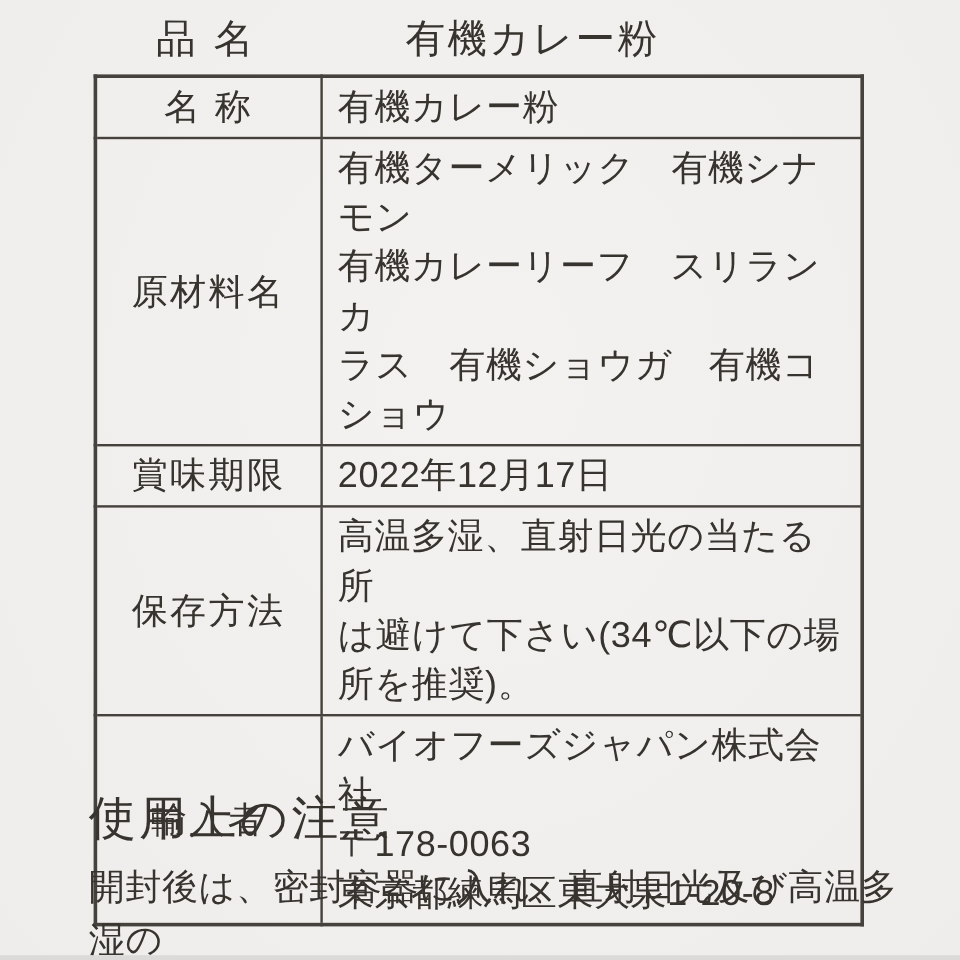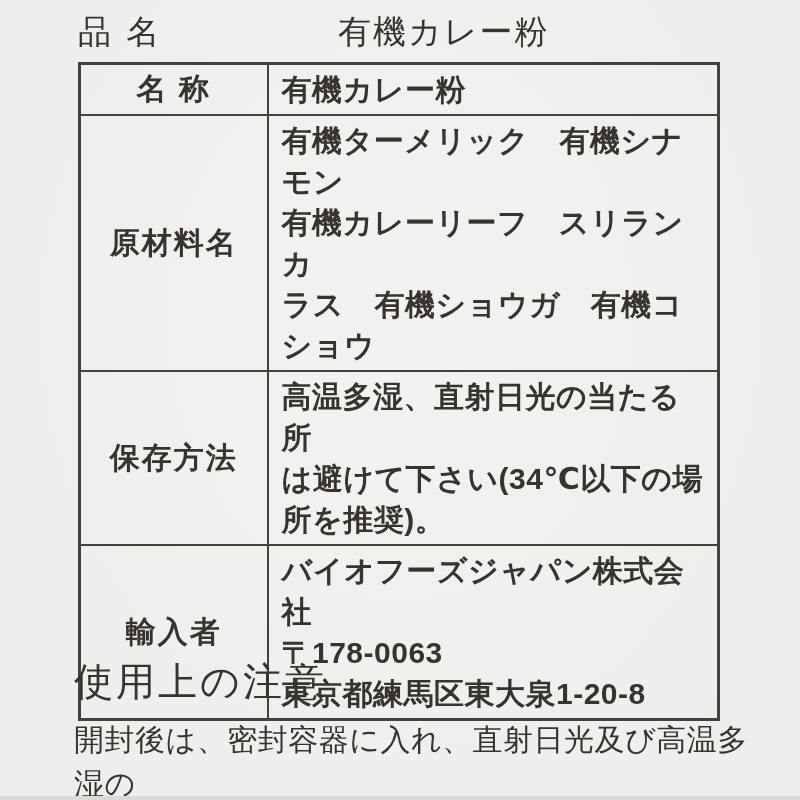--- a/index.html
+++ b/index.html
@@ -14,35 +14,35 @@
   }
 
   
   .header-row {
     position: absolute;
     left: 78px; top: 6px;
     width: 640px; height: 52px;
     display: flex; align-items: center;
     font-size: 33px;
   }
-  .header-label { width: 188px; letter-spacing: 3px; }
+  .header-label { width: 188px; text-align: center; letter-spacing: 3px; }
   .header-value { margin-left: 72px; letter-spacing: 2px; }
 
   
   .spec-table {
     position: absolute;
     left: 78px; top: 62px;
     width: 642px;
     border-collapse: collapse;
     table-layout: fixed;
     border: 3px solid #45413d;
   }
   .spec-table th, .spec-table td {
     border: 2px solid #45413d;
-    font-weight: 700;
+    font-weight: 400;
     font-size: 30px;
     vertical-align: middle;
   }
   .spec-table th {
     width: 188px;
     text-align: center;
     letter-spacing: 2px;
     padding: 2px;
   }
   .spec-table td {
@@ -96,20 +96,24 @@
       <tr class="row-s2">
     <th>名 称</th>
     <td>有機カレー粉</td>
   </tr>
   <tr class="row-l1">
     <th>原材料名</th>
     <td>有機ターメリック　有機シナモン
 有機カレーリーフ　スリランカ
 ラス　有機ショウガ　有機コショウ</td>
   </tr>
+  <tr class="row-s">
+    <th>賞味期限</th>
+    <td>2022年12月17日</td>
+  </tr>
   <tr class="row-l2">
     <th>保存方法</th>
     <td>高温多湿、直射日光の当たる所
 は避けて下さい(34℃以下の場
 所を推奨)。</td>
   </tr>
   <tr class="row-l3">
     <th>輸入者</th>
     <td>バイオフーズジャパン株式会社
 〒178-0063

